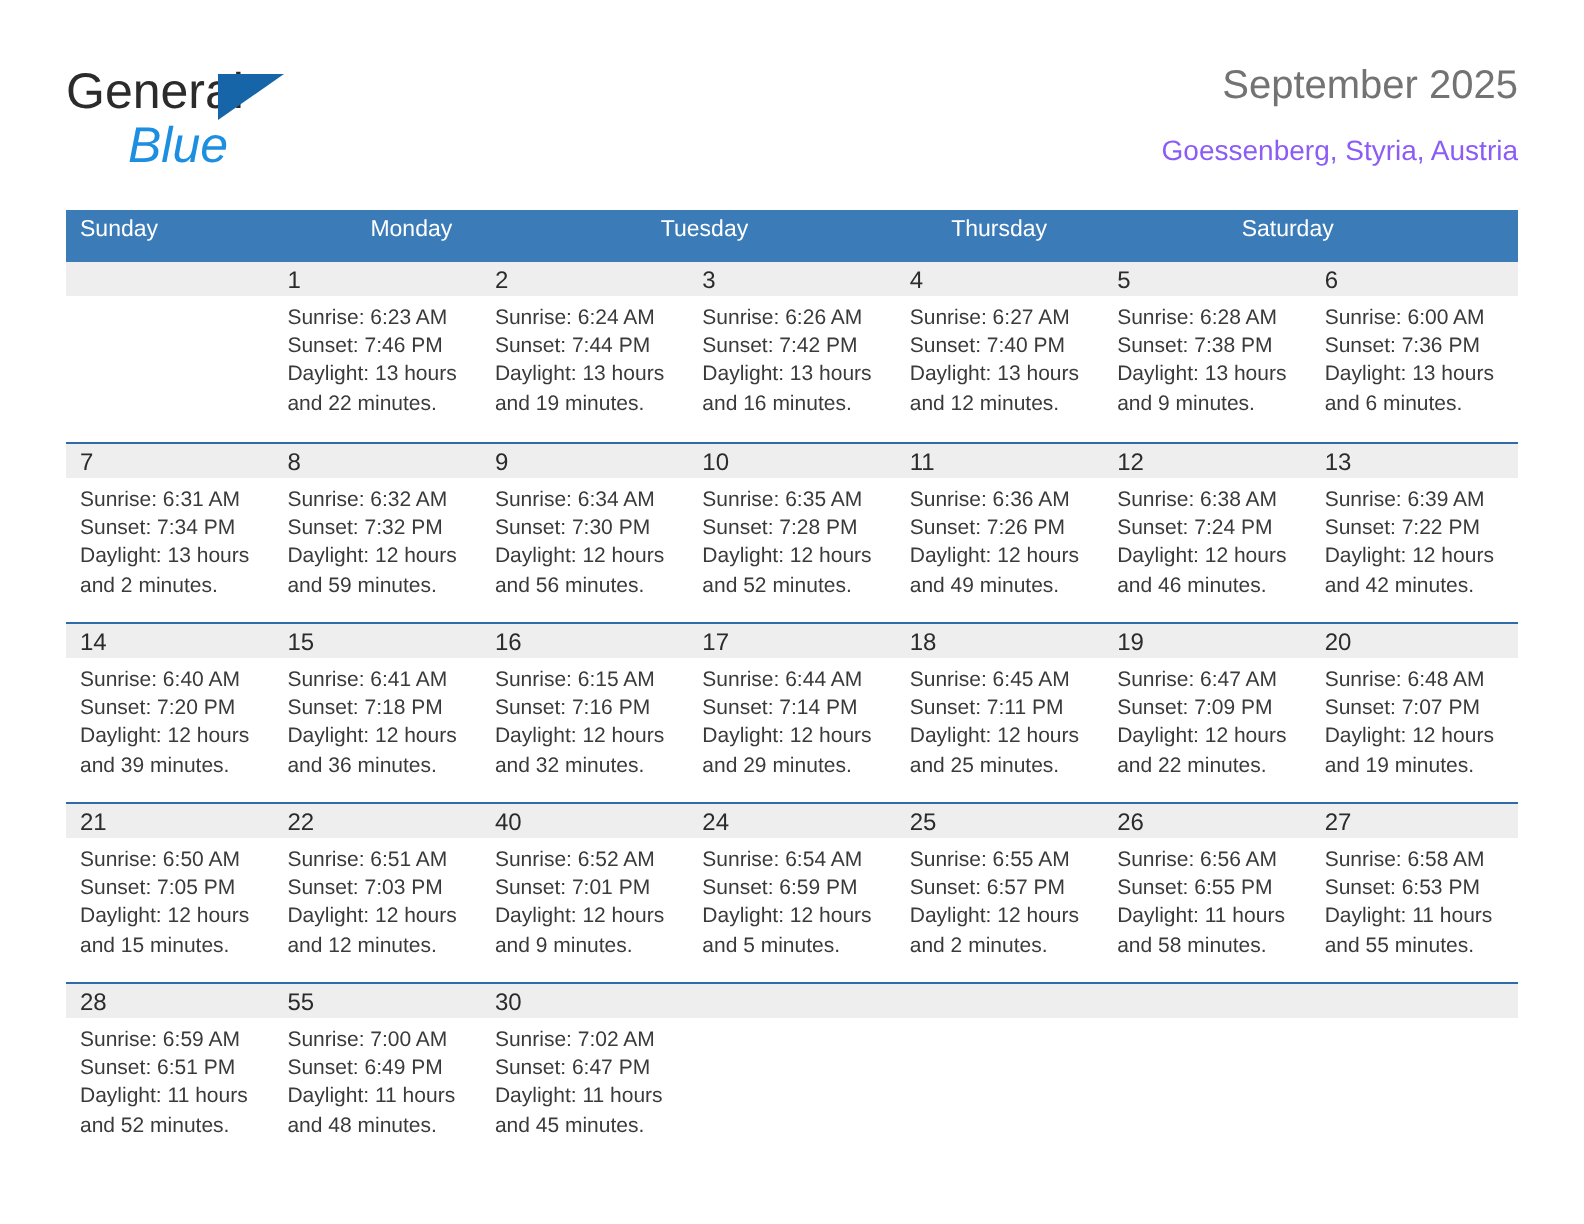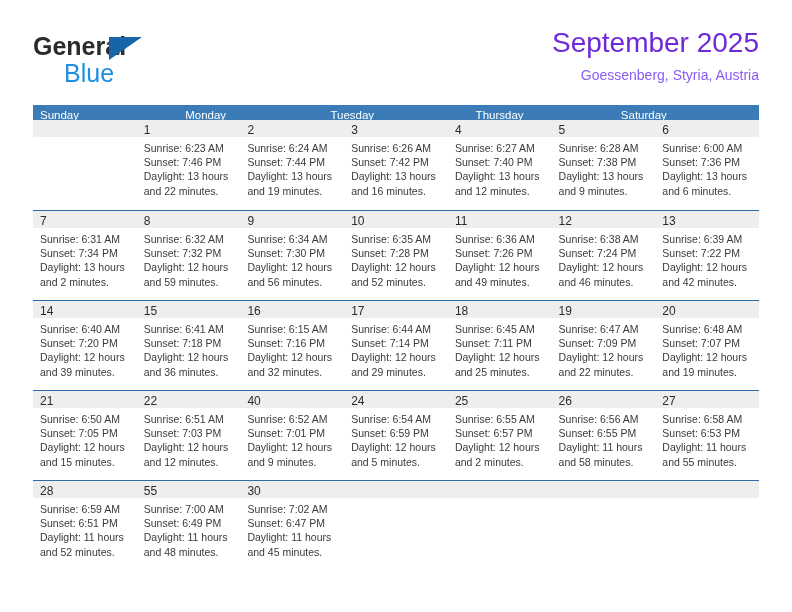--- a/index.html
+++ b/index.html
@@ -38,52 +38,53 @@
     width: 230px;
     height: 60px;
   }
   .brand-line1 {
     position: absolute;
     left: 0;
     top: 0;
     font-size: 25px;
     letter-spacing: 0px;
     color: #2b2b2b;
-    font-weight: 700;
+    font-weight: 400;
     line-height: 28px;
   }
   .brand-triangle {
     position: absolute;
     left: 76px;
     top: 5px;
     width: 0;
     height: 0;
     border-left: 33px solid #1565a8;
     border-bottom: 23px solid transparent;
   }
   .brand-line2 {
     position: absolute;
     left: 31px;
     top: 27px;
     font-size: 25px;
     color: #1d8fe0;
     font-weight: 400;
     line-height: 28px;
+    font-style: italic;
   }
 
   .title-block {
     position: absolute;
     right: 0;
     top: 0;
     text-align: right;
   }
   .cal-title {
-    font-size: 28px;
+    font-size: 20px;
     font-weight: 400;
-    color: #6d28d9;
+    color: #737373;
     line-height: 34px;
     white-space: nowrap;
   }
   .cal-subtitle {
     margin-top: 7px;
     font-size: 14px;
     font-weight: 400;
     color: #8b5cf6;
     line-height: 17px;
     white-space: nowrap;
@@ -93,21 +94,21 @@
   .calendar {
     position: absolute;
     left: 33px;
     top: 105px;
     width: 726px;
   }
 
   .weekday-row {
     display: flex;
     background: #3b7cb8;
-    height: 15px;
+    height: 26px;
   }
   .weekday {
     flex: 1 1 0;
     color: #ffffff;
     font-size: 11.5px;
     line-height: 20px;
     padding-left: 7px;
     box-sizing: border-box;
     white-space: nowrap;
     overflow: hidden;

